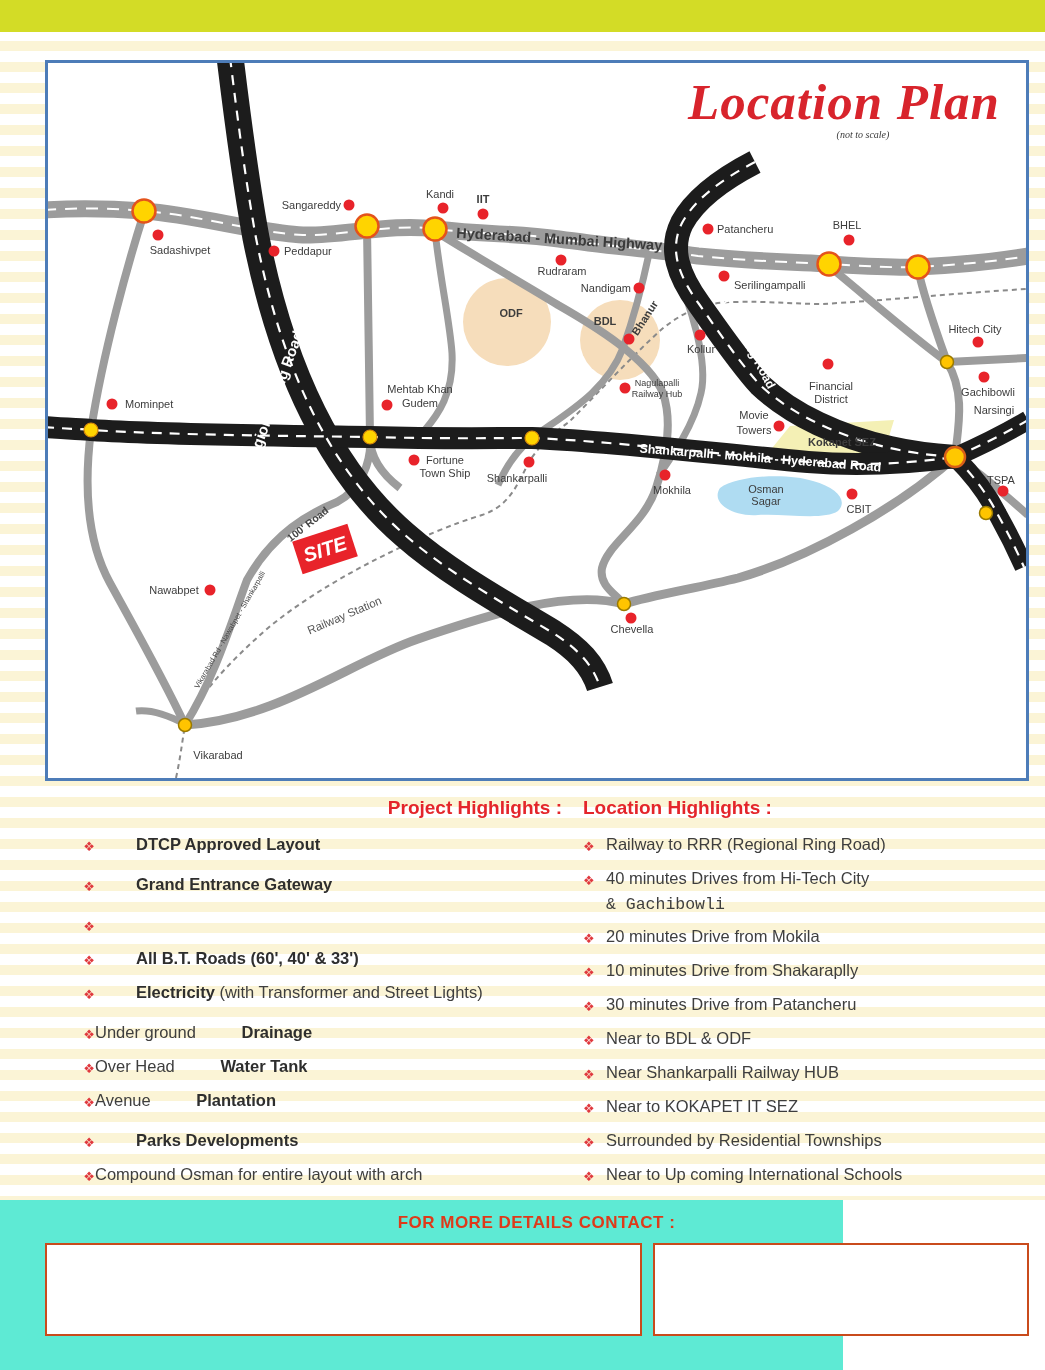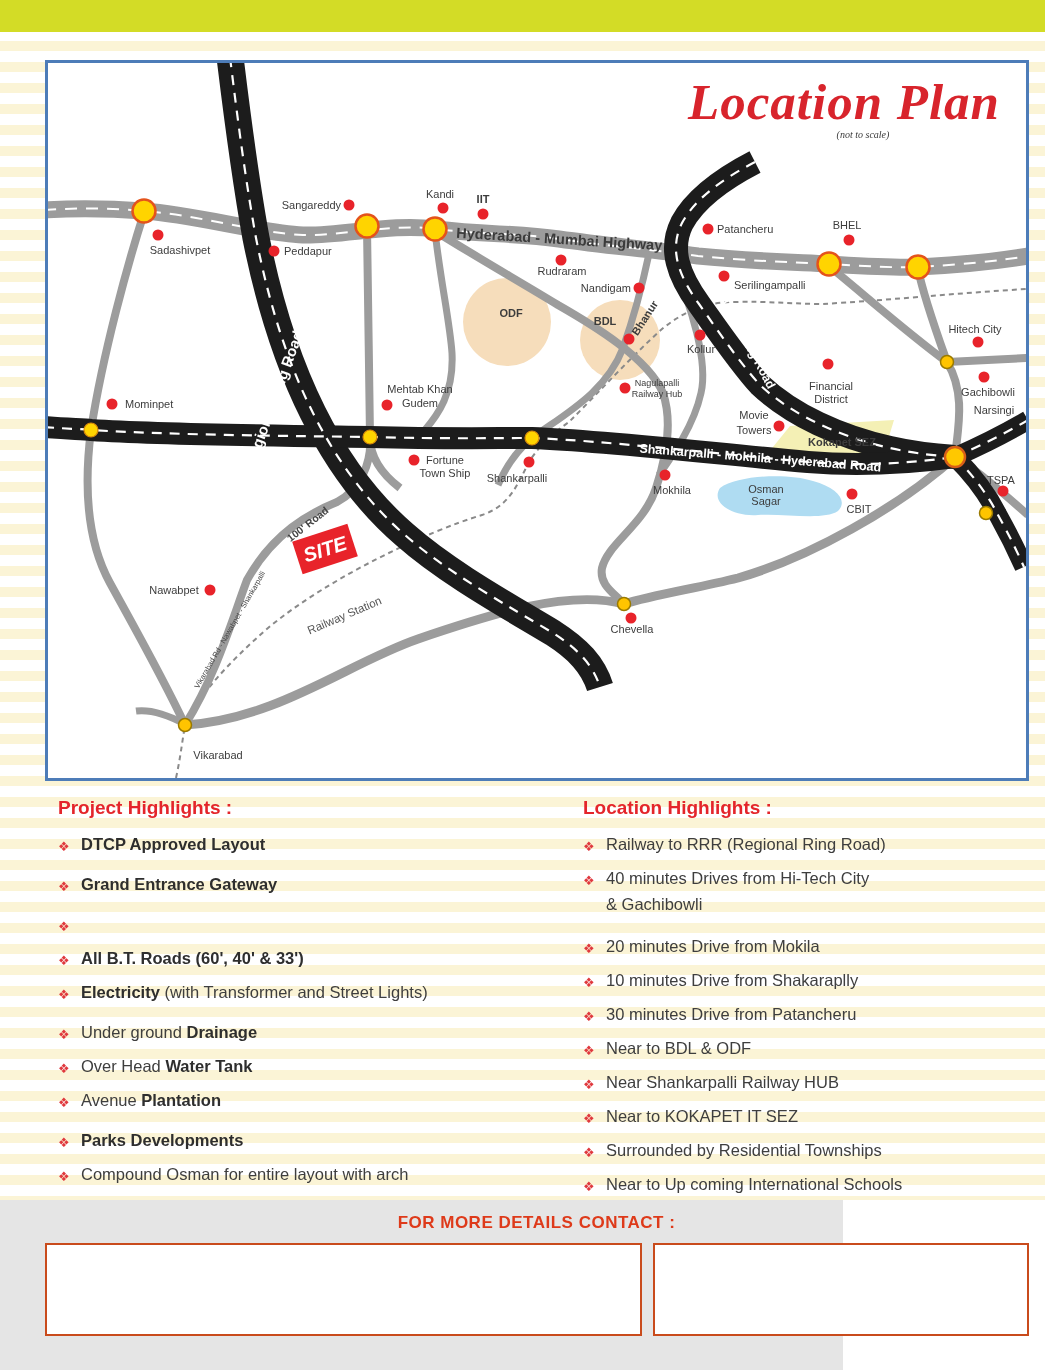--- a/index.html
+++ b/index.html
@@ -18,23 +18,23 @@
   .place-sm{font-size:9px;fill:#3c3c3c;}
   .place-b{font-size:11px;fill:#3c3c3c;font-weight:bold;}
   .roadname-dark{fill:#3b3b3b;font-weight:bold;font-size:14.5px;}
   .roadname-white{fill:#ffffff;font-weight:bold;}
   .col{position:absolute;width:490px;}
   .col h3{margin:0 0 16px 0;font-size:19px;font-weight:bold;color:#E4252B;}
   .col ul{list-style:none;margin:0;padding:0;}
   .col li{display:flex;align-items:flex-start;font-size:16.5px;color:#3E3E3E;line-height:19px;margin-bottom:13px;}
   .col li.g{margin-bottom:19px;}
   .blt{color:#E0393E;font-size:13px;width:23px;flex:0 0 23px;padding-top:2px;}
-  .txt b{color:#2e2e2e;}
-  .wrap{margin-left:23px;font-size:16.5px;color:#3E3E3E;line-height:19px;margin-top:-4px;margin-bottom:23px;}
-  .band-bottom{position:absolute;left:0;top:1200px;width:843px;height:170px;background:#e5e5e5;}
+  .txt b{color:#2e2e2e;margin-left:41px;}
+  .wrap{margin-left:23px;font-size:16.5px;color:#3E3E3E;line-height:19px;margin-top:-4px;margin-bottom:13px;font-family:Liberation Mono, monospace;}
+  .band-bottom{position:absolute;left:0;top:1200px;width:843px;height:170px;background:#5eead4;}
   .contact-heading{position:absolute;left:0;top:13px;width:1045px;text-align:center;color:#DE3A1A;
     font-size:17px;font-weight:bold;letter-spacing:0.5px;transform:translateX(14px);}
   .cbox{position:absolute;background:#fff;border:2.5px solid #C94B1C;}
   .cbox1{left:45px;top:43px;width:593px;height:89px;}
   .cbox2{left:653px;top:43px;width:372px;height:89px;}
 </style>
 </head>
 <body>
 
 <div class="page">
@@ -187,21 +187,21 @@
         <text x="718" y="430" text-anchor="middle" class="place" font-size="10" fill="#47606e">Osman</text>
         <text x="718" y="442" text-anchor="middle" class="place" font-size="10" fill="#47606e">Sagar</text>
         <text x="794" y="383" text-anchor="middle" class="place-b" font-size="11.5" fill="#4a4a35">Kokapet SEZ</text>
       </g>
     </svg>
 
     <div class="map-title">Location Plan</div>
     <div class="map-subtitle">(not to scale)</div>
   </div>
 
-  <div class="col" style="left:58px;top:797px;">
+  <div class="col" style="left:72px;top:797px;text-align:right;">
     <h3>Project Highlights :</h3>
     <ul>
       <li class="g">
           <span class="blt">❖</span>
           <span class="txt"><span></span><b>DTCP Approved Layout</b><span></span></span>
         </li>
       <li class="g">
           <span class="blt">❖</span>
           <span class="txt"><span></span><b>Grand Entrance Gateway</b><span></span></span>
         </li>

